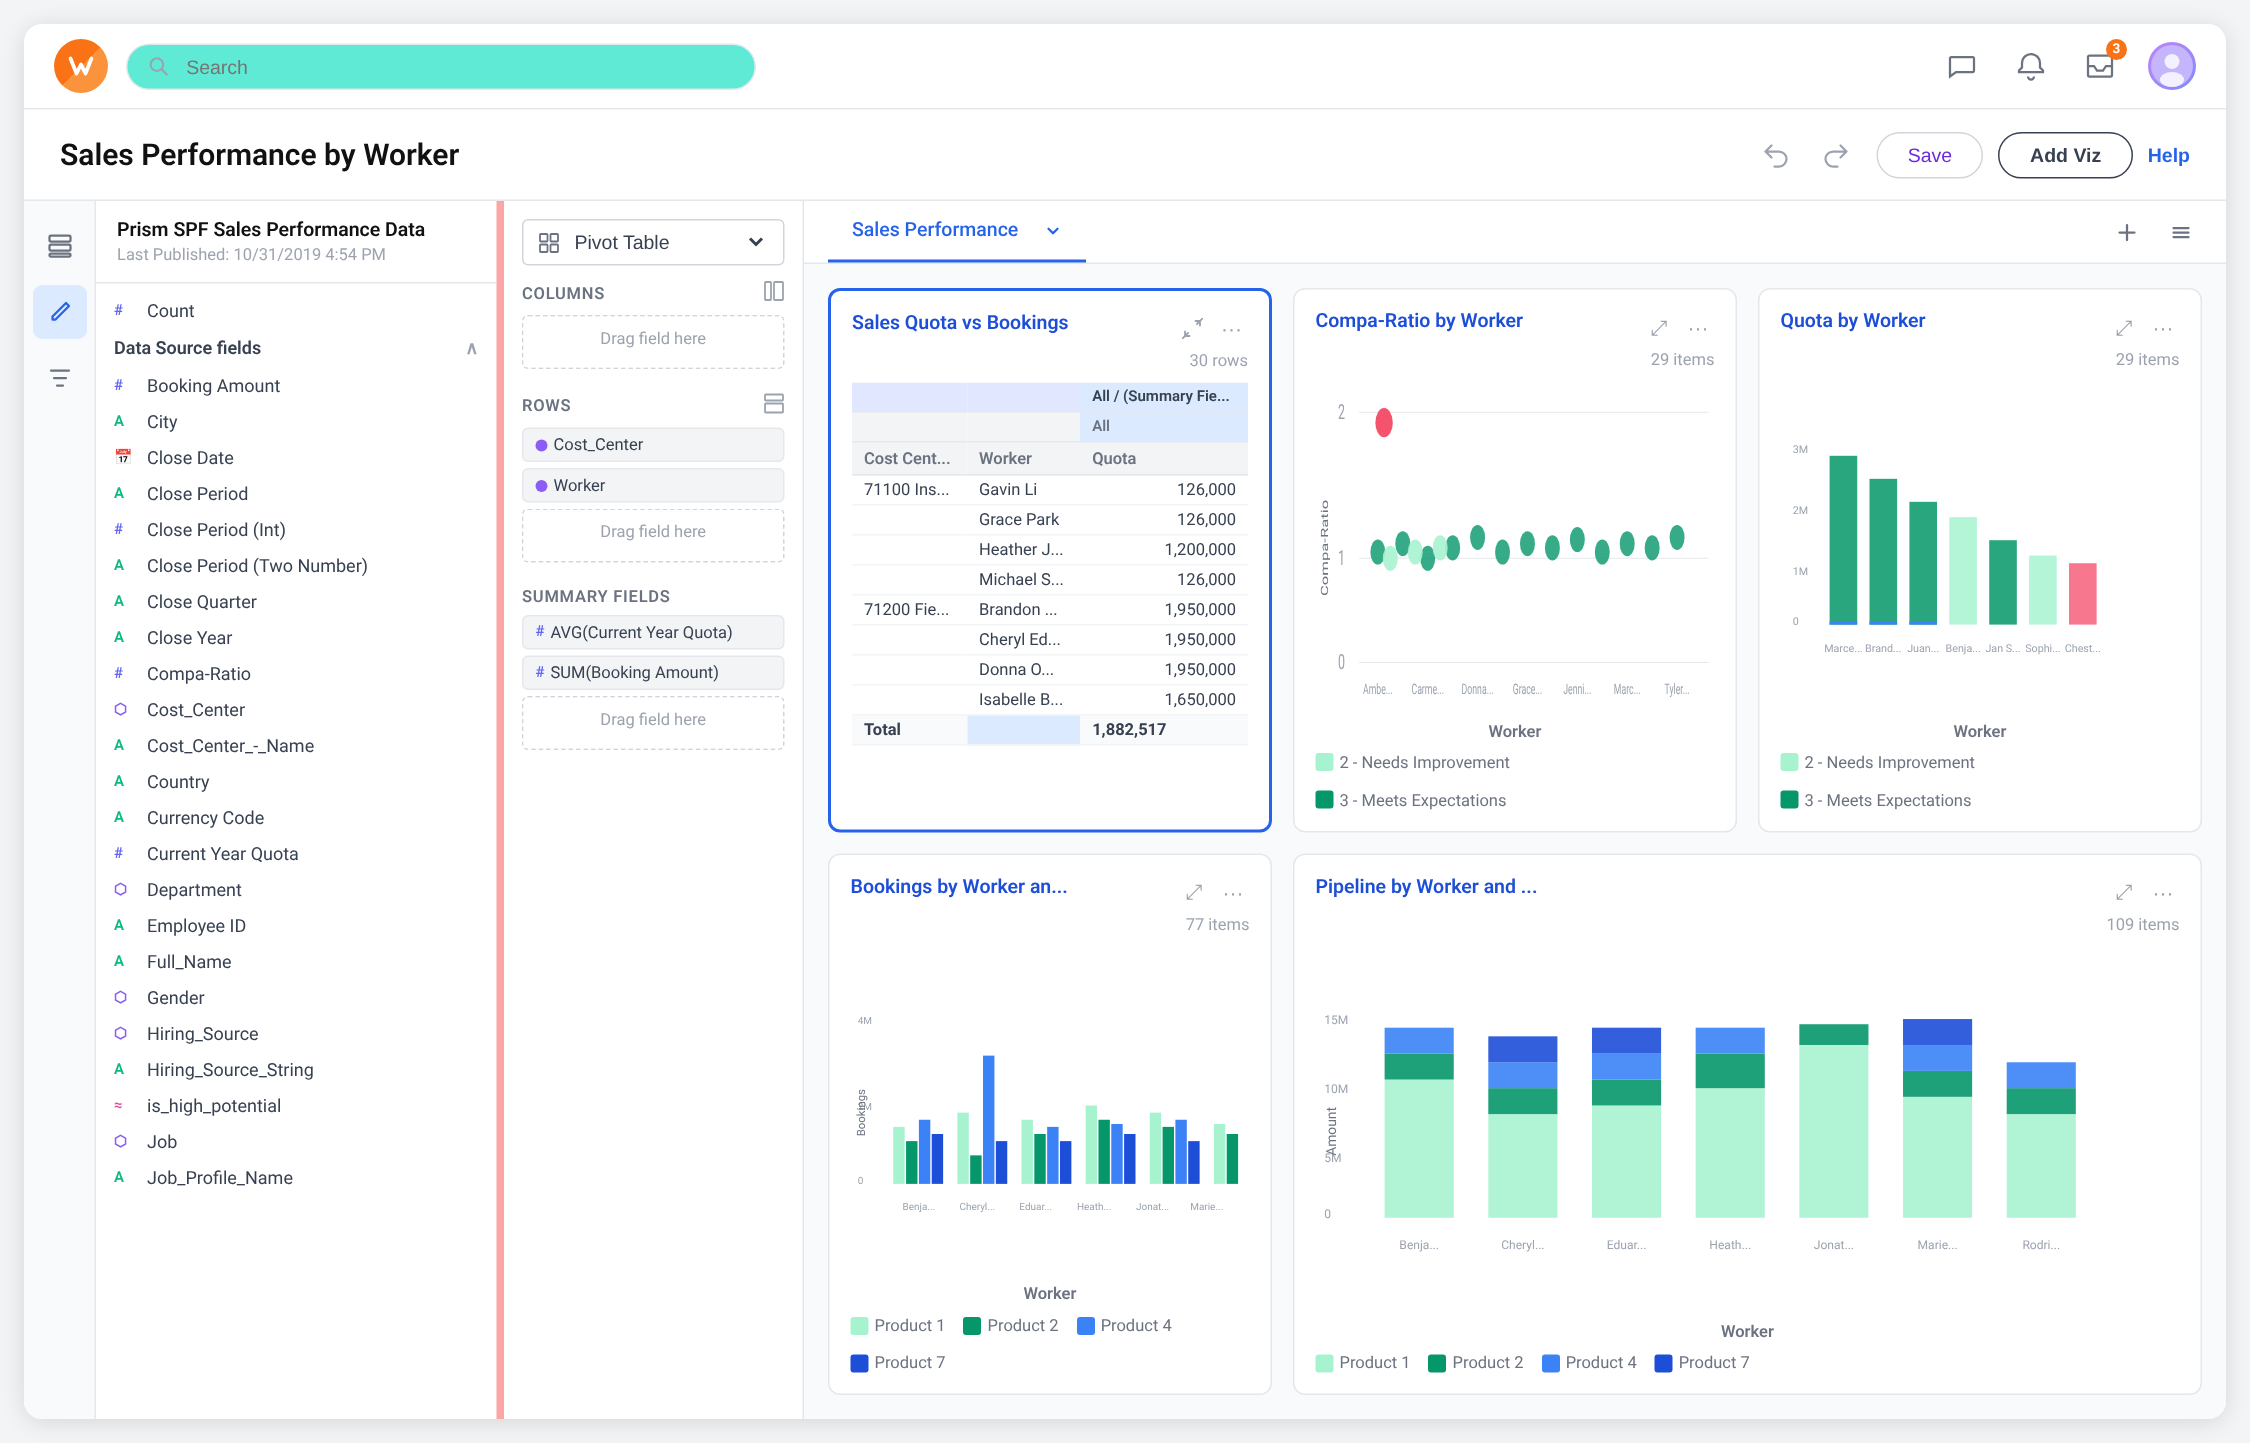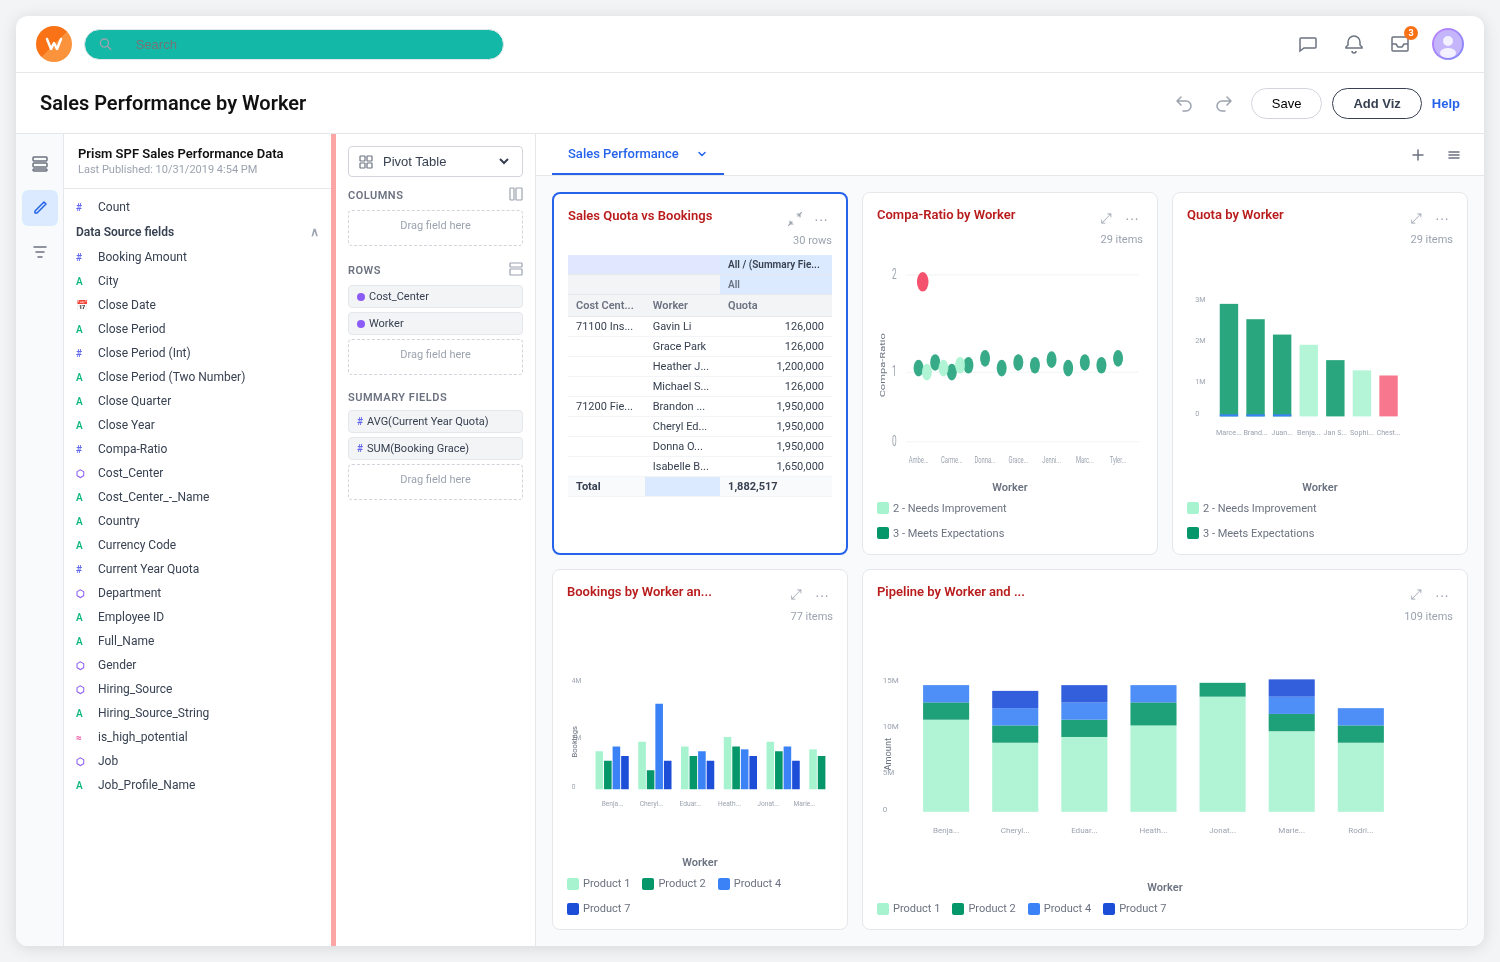--- a/index.html
+++ b/index.html
@@ -3,33 +3,33 @@
   <meta charset="utf-8">
   <style>
     * { box-sizing: border-box; margin: 0; padding: 0; }
     body { font-family: -apple-system, BlinkMacSystemFont, 'Segoe UI', Roboto, sans-serif; background: #f3f4f6; font-size: 13px; color: #333; }
 
     .app-shell { background: #fff; border-radius: 12px; margin: 16px; box-shadow: 0 2px 16px rgba(0,0,0,0.12); overflow: hidden; height: 930px; display: flex; flex-direction: column; }
 
     
     .top-nav { display: flex; align-items: center; padding: 10px 20px; border-bottom: 1px solid #e5e7eb; gap: 12px; }
     .logo-icon { width: 36px; height: 36px; border-radius: 50%; background: linear-gradient(135deg, #f97316 50%, #fb923c 50%); display: flex; align-items: center; justify-content: center; font-weight: 900; color: white; font-size: 14px; flex-shrink: 0; }
-    .search-bar { flex: 1; max-width: 420px; background: #14b8a6; border: 1px solid #e5e7eb; border-radius: 20px; padding: 7px 14px; display: flex; align-items: center; gap: 24px; color: #9ca3af; }
+    .search-bar { flex: 1; max-width: 420px; background: #5eead4; border: 1px solid #e5e7eb; border-radius: 20px; padding: 7px 14px; display: flex; align-items: center; gap: 12px; color: #9ca3af; }
     .search-bar input { border: none; background: transparent; outline: none; font-size: 13px; color: #374151; width: 100%; }
     .nav-icons { margin-left: auto; display: flex; align-items: center; gap: 18px; }
     .nav-icon { width: 28px; height: 28px; display: flex; align-items: center; justify-content: center; color: #6b7280; cursor: pointer; font-size: 16px; position: relative; }
     .badge { position: absolute; top: -4px; right: -4px; background: #f97316; color: white; border-radius: 50%; width: 14px; height: 14px; font-size: 9px; display: flex; align-items: center; justify-content: center; font-weight: bold; }
     .avatar { width: 32px; height: 32px; border-radius: 50%; background: linear-gradient(135deg, #c084fc, #818cf8); cursor: pointer; overflow: hidden; display: flex; align-items: center; justify-content: center; color: white; font-size: 12px; font-weight: bold; }
 
     
     .page-header { display: flex; align-items: center; padding: 14px 24px; border-bottom: 1px solid #e5e7eb; }
     .page-title { font-size: 20px; font-weight: 600; color: #111; }
     .header-actions { margin-left: auto; display: flex; align-items: center; gap: 10px; }
     .btn-icon { width: 32px; height: 32px; border: none; background: transparent; cursor: pointer; color: #6b7280; display: flex; align-items: center; justify-content: center; font-size: 16px; border-radius: 4px; }
-    .btn-save { border: 1px solid #d1d5db; background: white; padding: 7px 20px; border-radius: 20px; cursor: pointer; font-size: 13px; color: #000000; font-weight: 500; }
+    .btn-save { border: 1px solid #d1d5db; background: white; padding: 7px 20px; border-radius: 20px; cursor: pointer; font-size: 13px; color: #6d28d9; font-weight: 500; }
     .btn-add-viz { border: 1px solid #374151; background: white; padding: 7px 20px; border-radius: 20px; cursor: pointer; font-size: 13px; color: #374151; font-weight: 600; }
     .btn-help { background: transparent; border: none; color: #2563eb; font-size: 13px; font-weight: 600; cursor: pointer; }
 
     
     .main-layout { display: flex; flex: 1; overflow: hidden; }
 
     
     .sidebar-icons { width: 48px; background: #f9fafb; border-right: 1px solid #e5e7eb; display: flex; flex-direction: column; align-items: center; padding: 12px 0; gap: 8px; }
     .sidebar-icon-btn { width: 36px; height: 36px; display: flex; align-items: center; justify-content: center; border-radius: 6px; cursor: pointer; color: #6b7280; font-size: 16px; border: none; background: transparent; }
     .sidebar-icon-btn.active { background: #dbeafe; color: #2563eb; }
@@ -74,21 +74,21 @@
     .tab-actions { margin-left: auto; display: flex; align-items: center; gap: 8px; }
     .tab-action-btn { width: 28px; height: 28px; display: flex; align-items: center; justify-content: center; border: none; background: transparent; cursor: pointer; color: #6b7280; font-size: 16px; border-radius: 4px; }
 
     
     .viz-grid { flex: 1; overflow-y: auto; padding: 16px; display: grid; grid-template-columns: 1fr 1fr 1fr; grid-template-rows: auto auto; gap: 14px; }
 
     
     .viz-card { background: white; border-radius: 8px; border: 1px solid #e5e7eb; padding: 14px; display: flex; flex-direction: column; overflow: hidden; }
     .viz-card.featured { grid-column: 1; grid-row: 1; border: 2px solid #2563eb; }
     .viz-card-header { display: flex; align-items: flex-start; justify-content: space-between; margin-bottom: 4px; }
-    .viz-card-title { font-weight: 600; font-size: 13px; color: #b91c1c; }
+    .viz-card-title { font-weight: 600; font-size: 13px; color: #1d4ed8; }
     .viz-card-actions { display: flex; gap: 4px; }
     .viz-card-action { width: 22px; height: 22px; display: flex; align-items: center; justify-content: center; cursor: pointer; color: #9ca3af; font-size: 14px; border: none; background: transparent; border-radius: 3px; }
     .viz-items-count { font-size: 11px; color: #9ca3af; text-align: right; margin-bottom: 8px; }
 
     
     .pivot-table-wrapper { overflow: auto; flex: 1; }
     .pivot-table { width: 100%; border-collapse: collapse; font-size: 11px; }
     .pivot-table th { background: #f3f4f6; padding: 4px 8px; text-align: left; font-weight: 600; color: #6b7280; border-bottom: 1px solid #e5e7eb; white-space: nowrap; }
     .pivot-table td { padding: 3px 8px; border-bottom: 1px solid #f3f4f6; white-space: nowrap; color: #374151; }
     .pivot-table tfoot td { font-weight: 700; background: #f9fafb; border-top: 1px solid #e5e7eb; }
@@ -361,21 +361,21 @@
       <div class="config-section">
         <div class="config-section-header">
           <span class="config-section-title">Summary Fields</span>
         </div>
         <div class="summary-tag">
           <span class="summary-hash">#</span>
           <span>AVG(Current Year Quota)</span>
         </div>
         <div class="summary-tag">
           <span class="summary-hash">#</span>
-          <span>SUM(Booking Grace)</span>
+          <span>SUM(Booking Amount)</span>
         </div>
         <div class="drop-zone">Drag field here</div>
       </div>
     </div>
 
     <div class="content-area">
 
       <div class="tab-bar">
         <div class="tab active">
           <span>Sales Performance</span>

